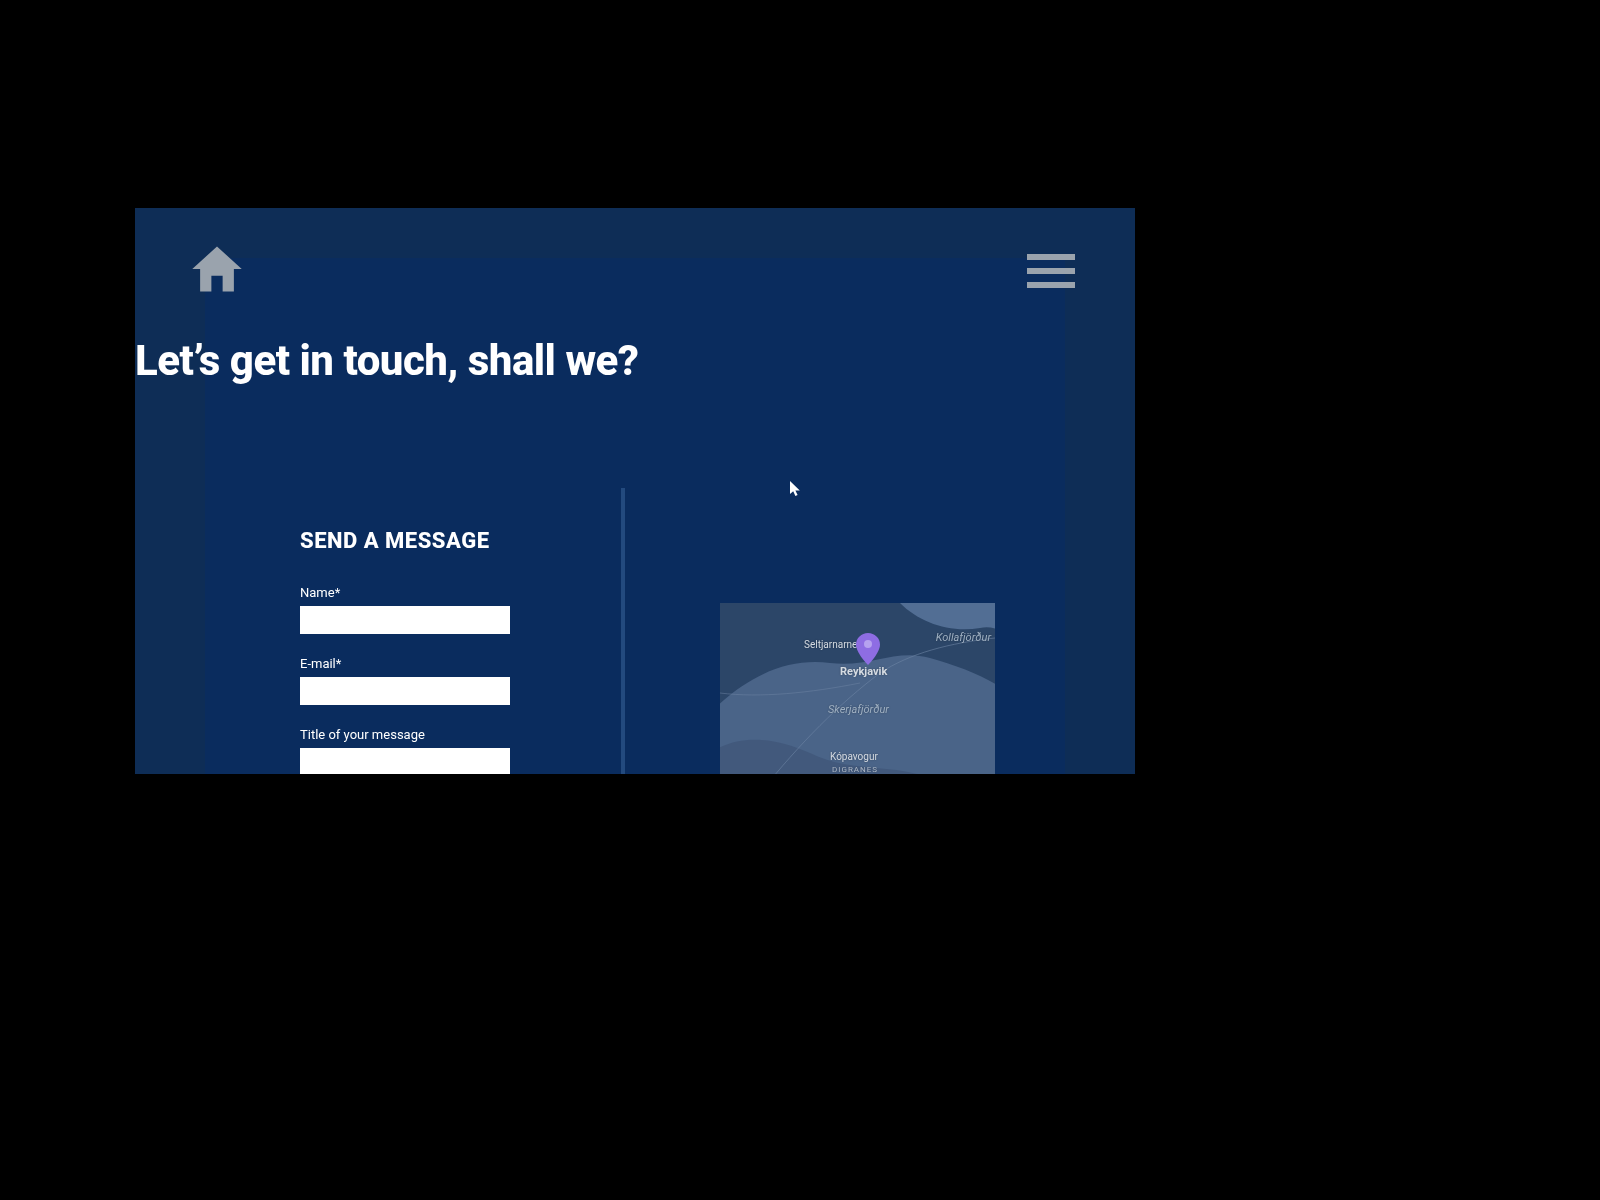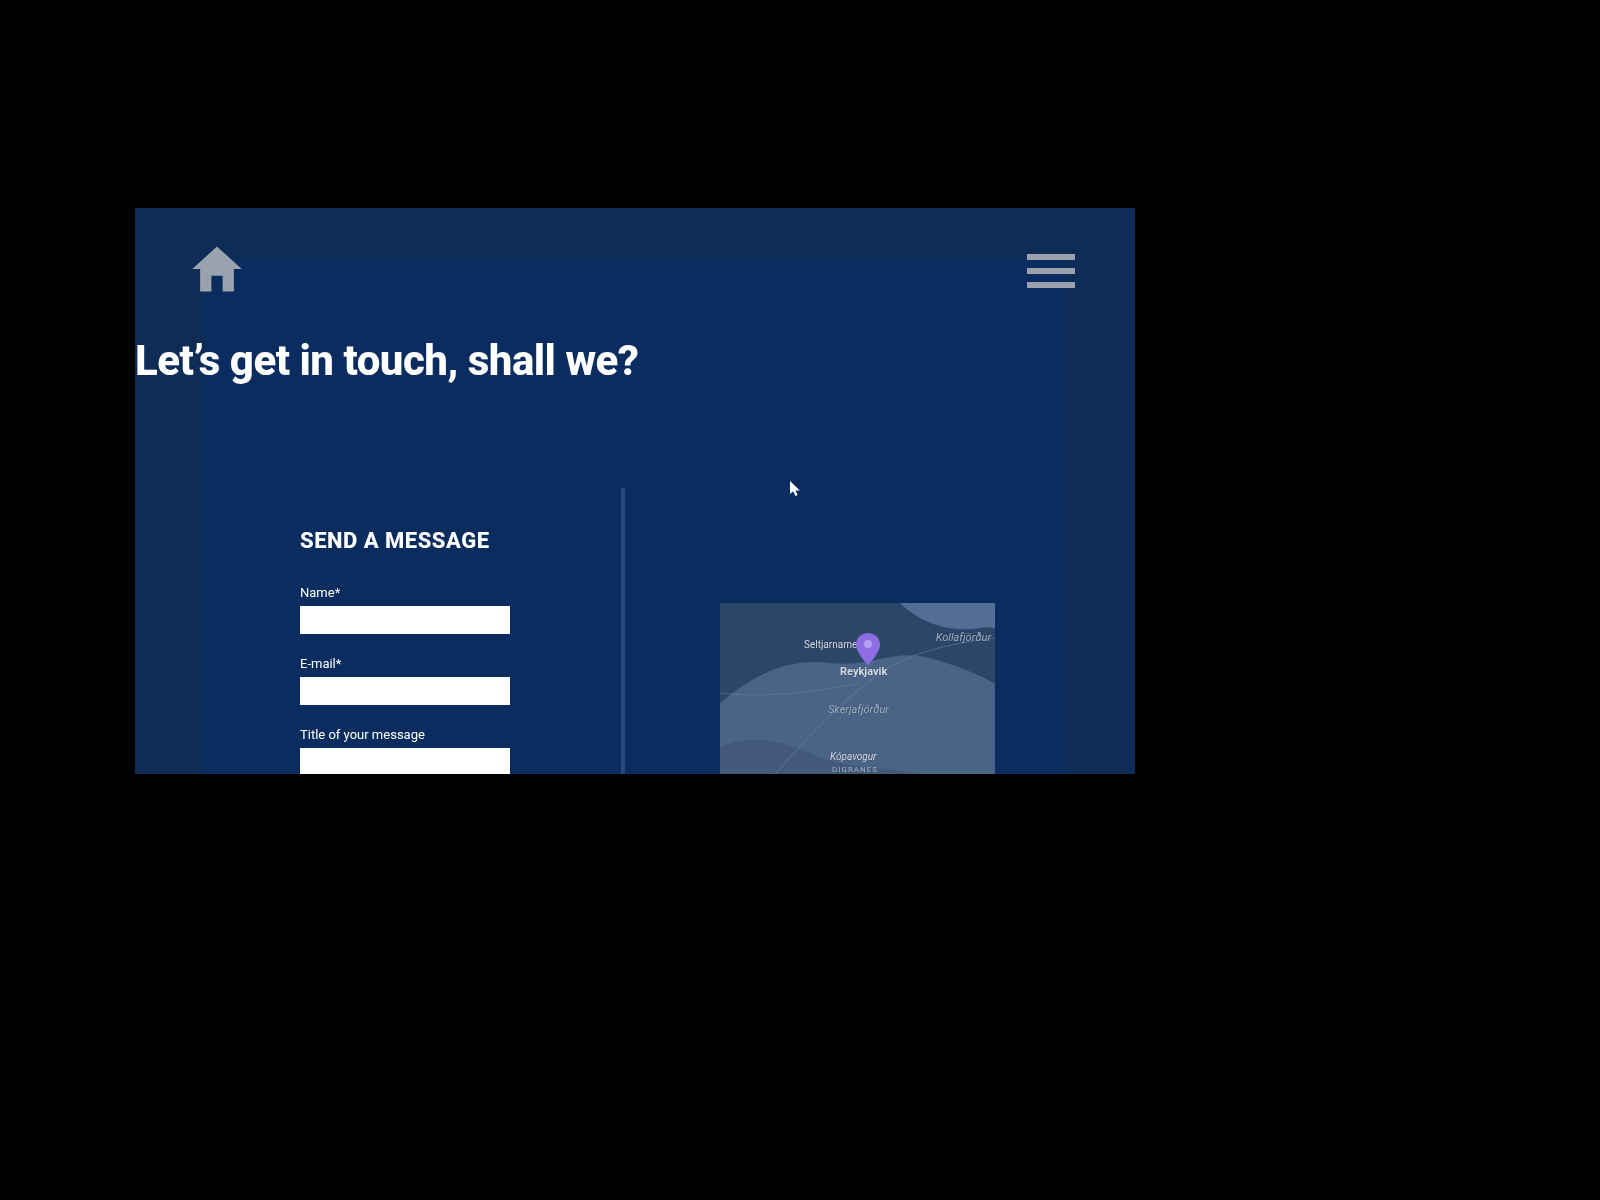--- a/index.html
+++ b/index.html
@@ -199,21 +199,21 @@
       <path fill="#42597c" d="M-10,150 C20,130 55,135 90,150 C130,170 170,160 210,175 C240,185 280,180 300,195 L300,210 L-10,210 Z"></path>
       <path fill="#526e94" d="M180,0 C200,20 230,30 260,25 C275,22 290,30 300,40 L300,-10 L180,-10 Z"></path>
 
       <path d="M40,190 C80,140 120,100 160,70 C190,50 230,40 275,35" stroke="#6d84a3" stroke-width="1" fill="none" opacity="0.6"></path>
       <path d="M0,90 C40,95 90,90 140,80" stroke="#6d84a3" stroke-width="1" fill="none" opacity="0.5"></path>
     </svg>
 
     <span class="map-label" style="left:84px; top:36px;">Seltjarnarnes</span>
     <span class="map-label italic" style="right:4px; top:28px;">Kollafjörður</span>
     <span class="map-label italic" style="left:69px; top:100px;margin-left:39px;">Skerjafjörður</span>
-    <span class="map-label" style="left:110px; top:148px;font-style:italic;">Kópavogur</span>
+    <span class="map-label" style="left:110px; top:148px;">Kópavogur</span>
     <span class="map-label" style="left:112px; top:162px; font-size:8px; letter-spacing:1px; opacity:.7;">DIGRANES</span>
 
     <div class="map-pin" style="left:136px; top:30px;">
       <svg viewBox="0 0 24 32">
         <path fill="#8e6de3" d="M12 0 C5.4 0 0 5.2 0 11.6 C0 20.3 12 32 12 32 C12 32 24 20.3 24 11.6 C24 5.2 18.6 0 12 0 Z"></path>
         <circle cx="12" cy="11" r="4" fill="#b6a2ef"></circle>
       </svg>
     </div>
     <span class="map-label" style="left:120px; top:62px; font-size:11px;font-weight:bold;">Reykjavik</span>
   </div>

